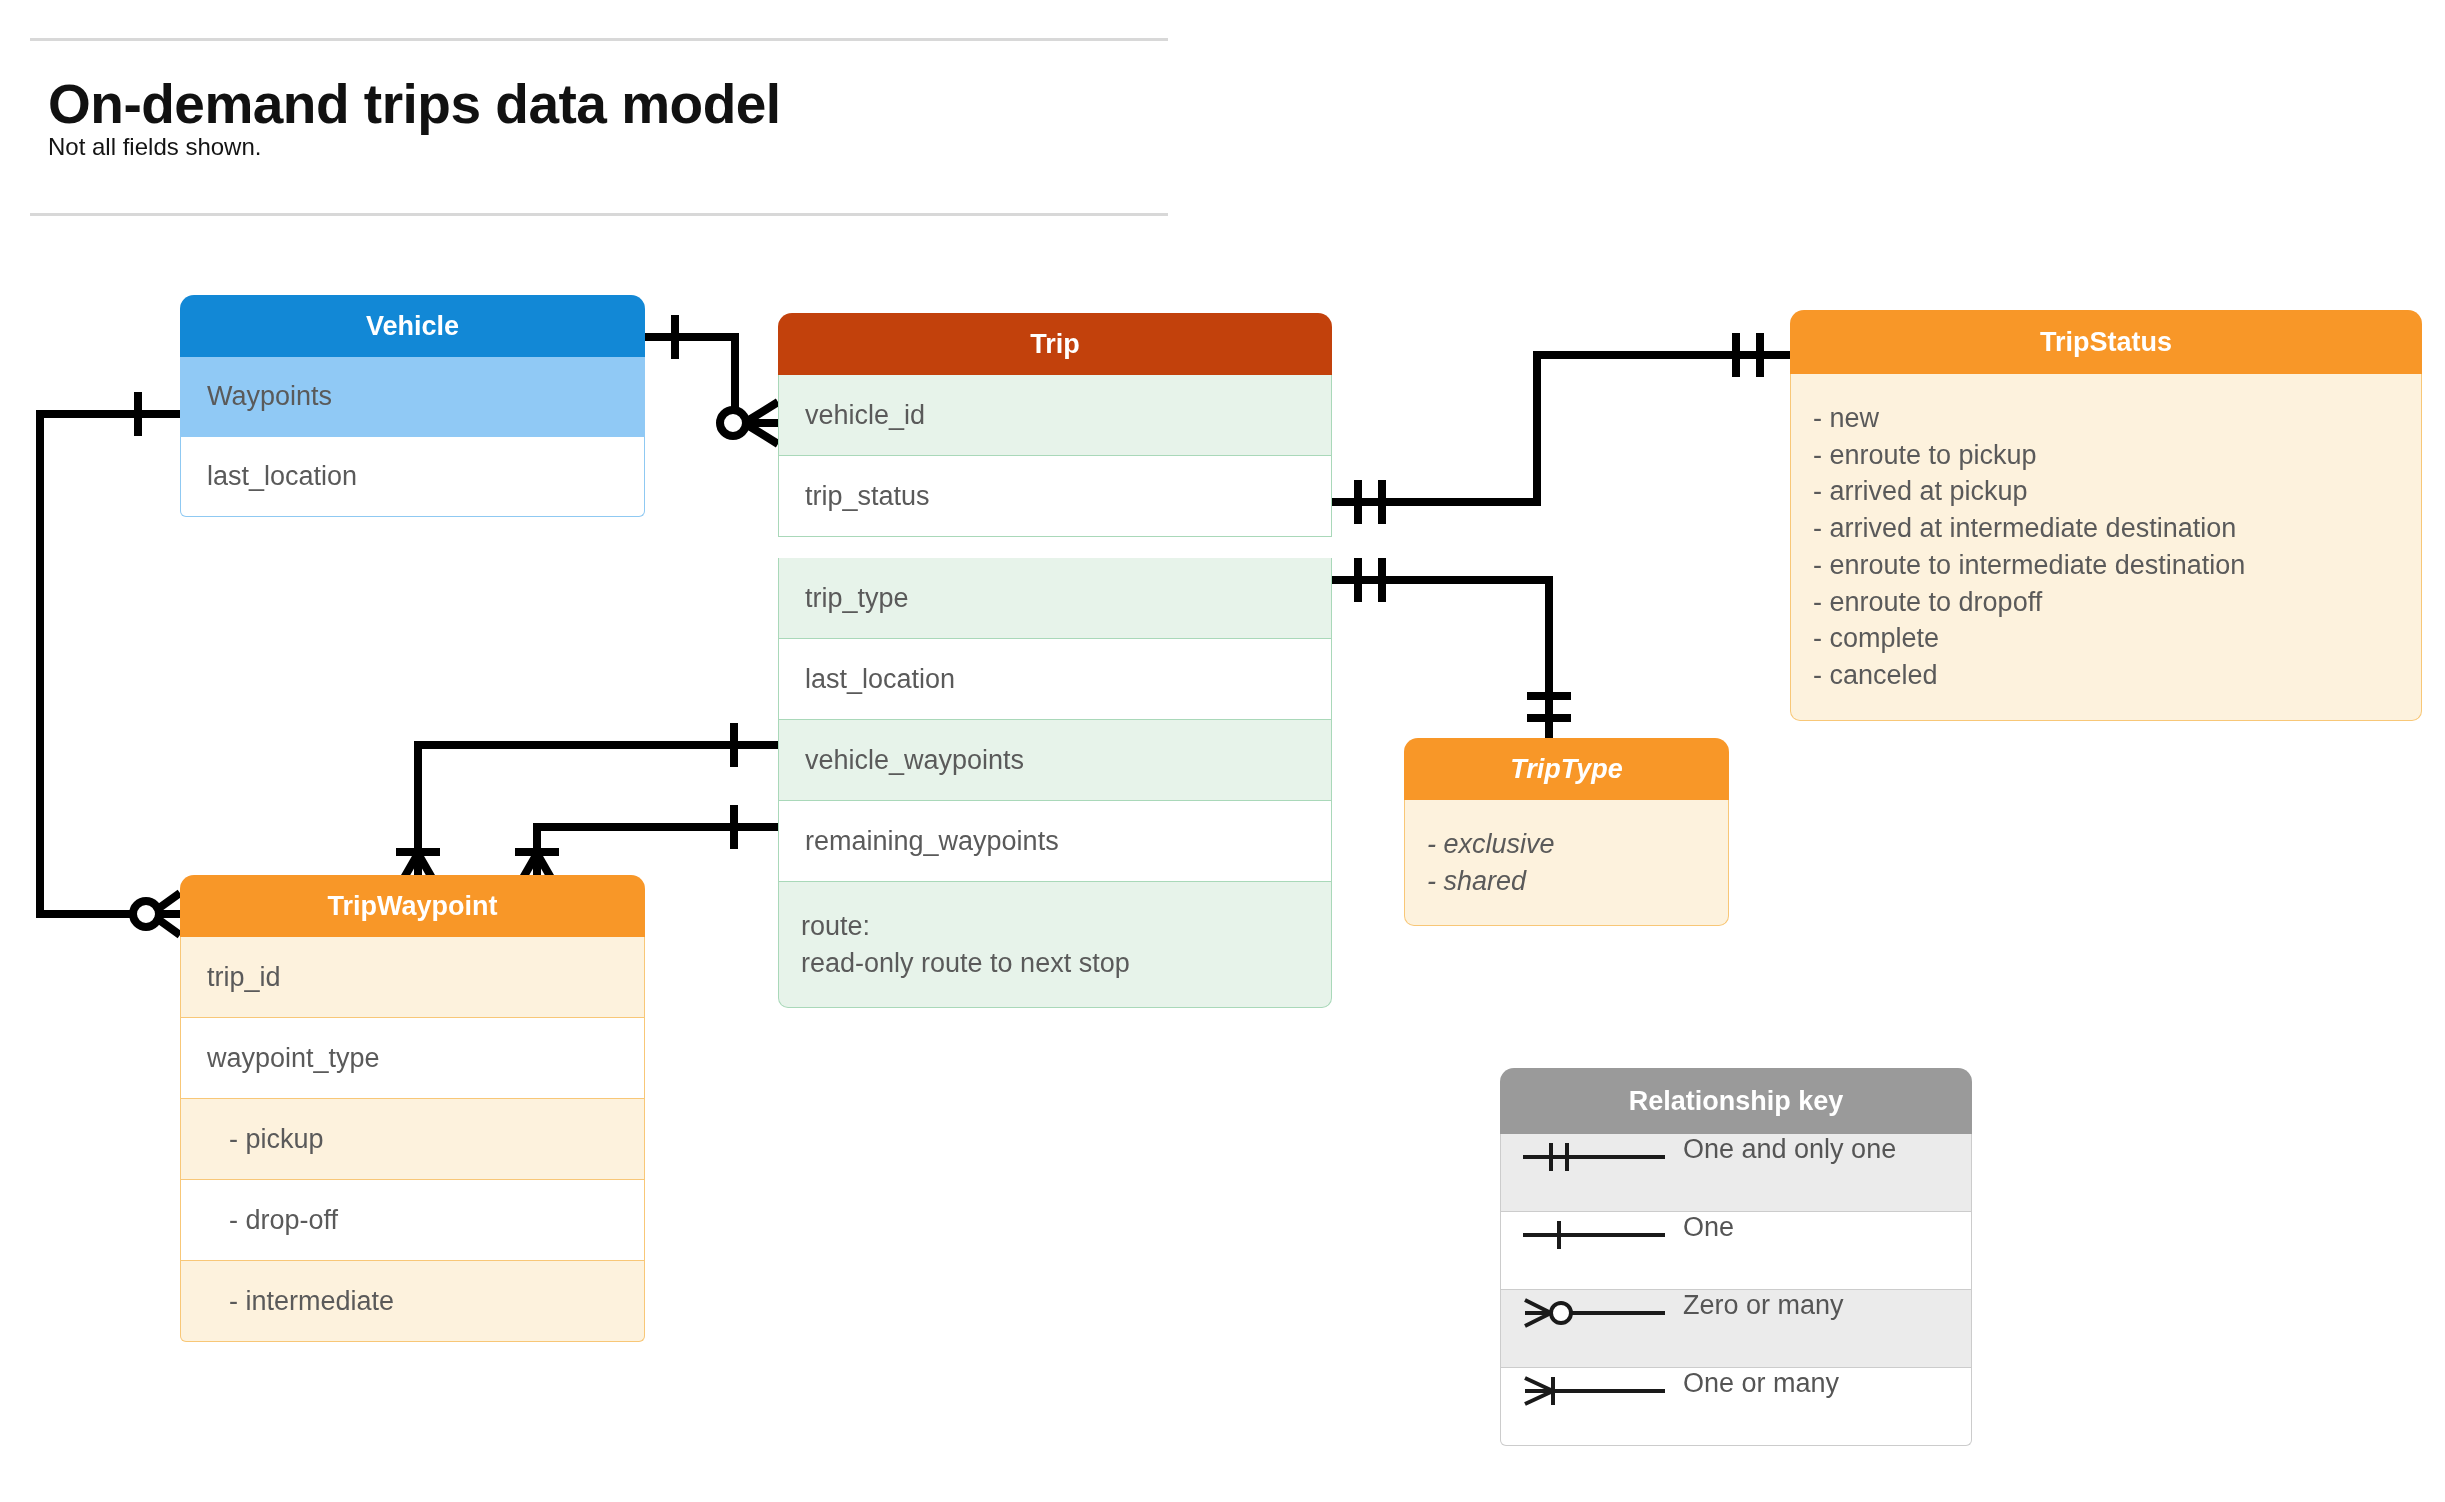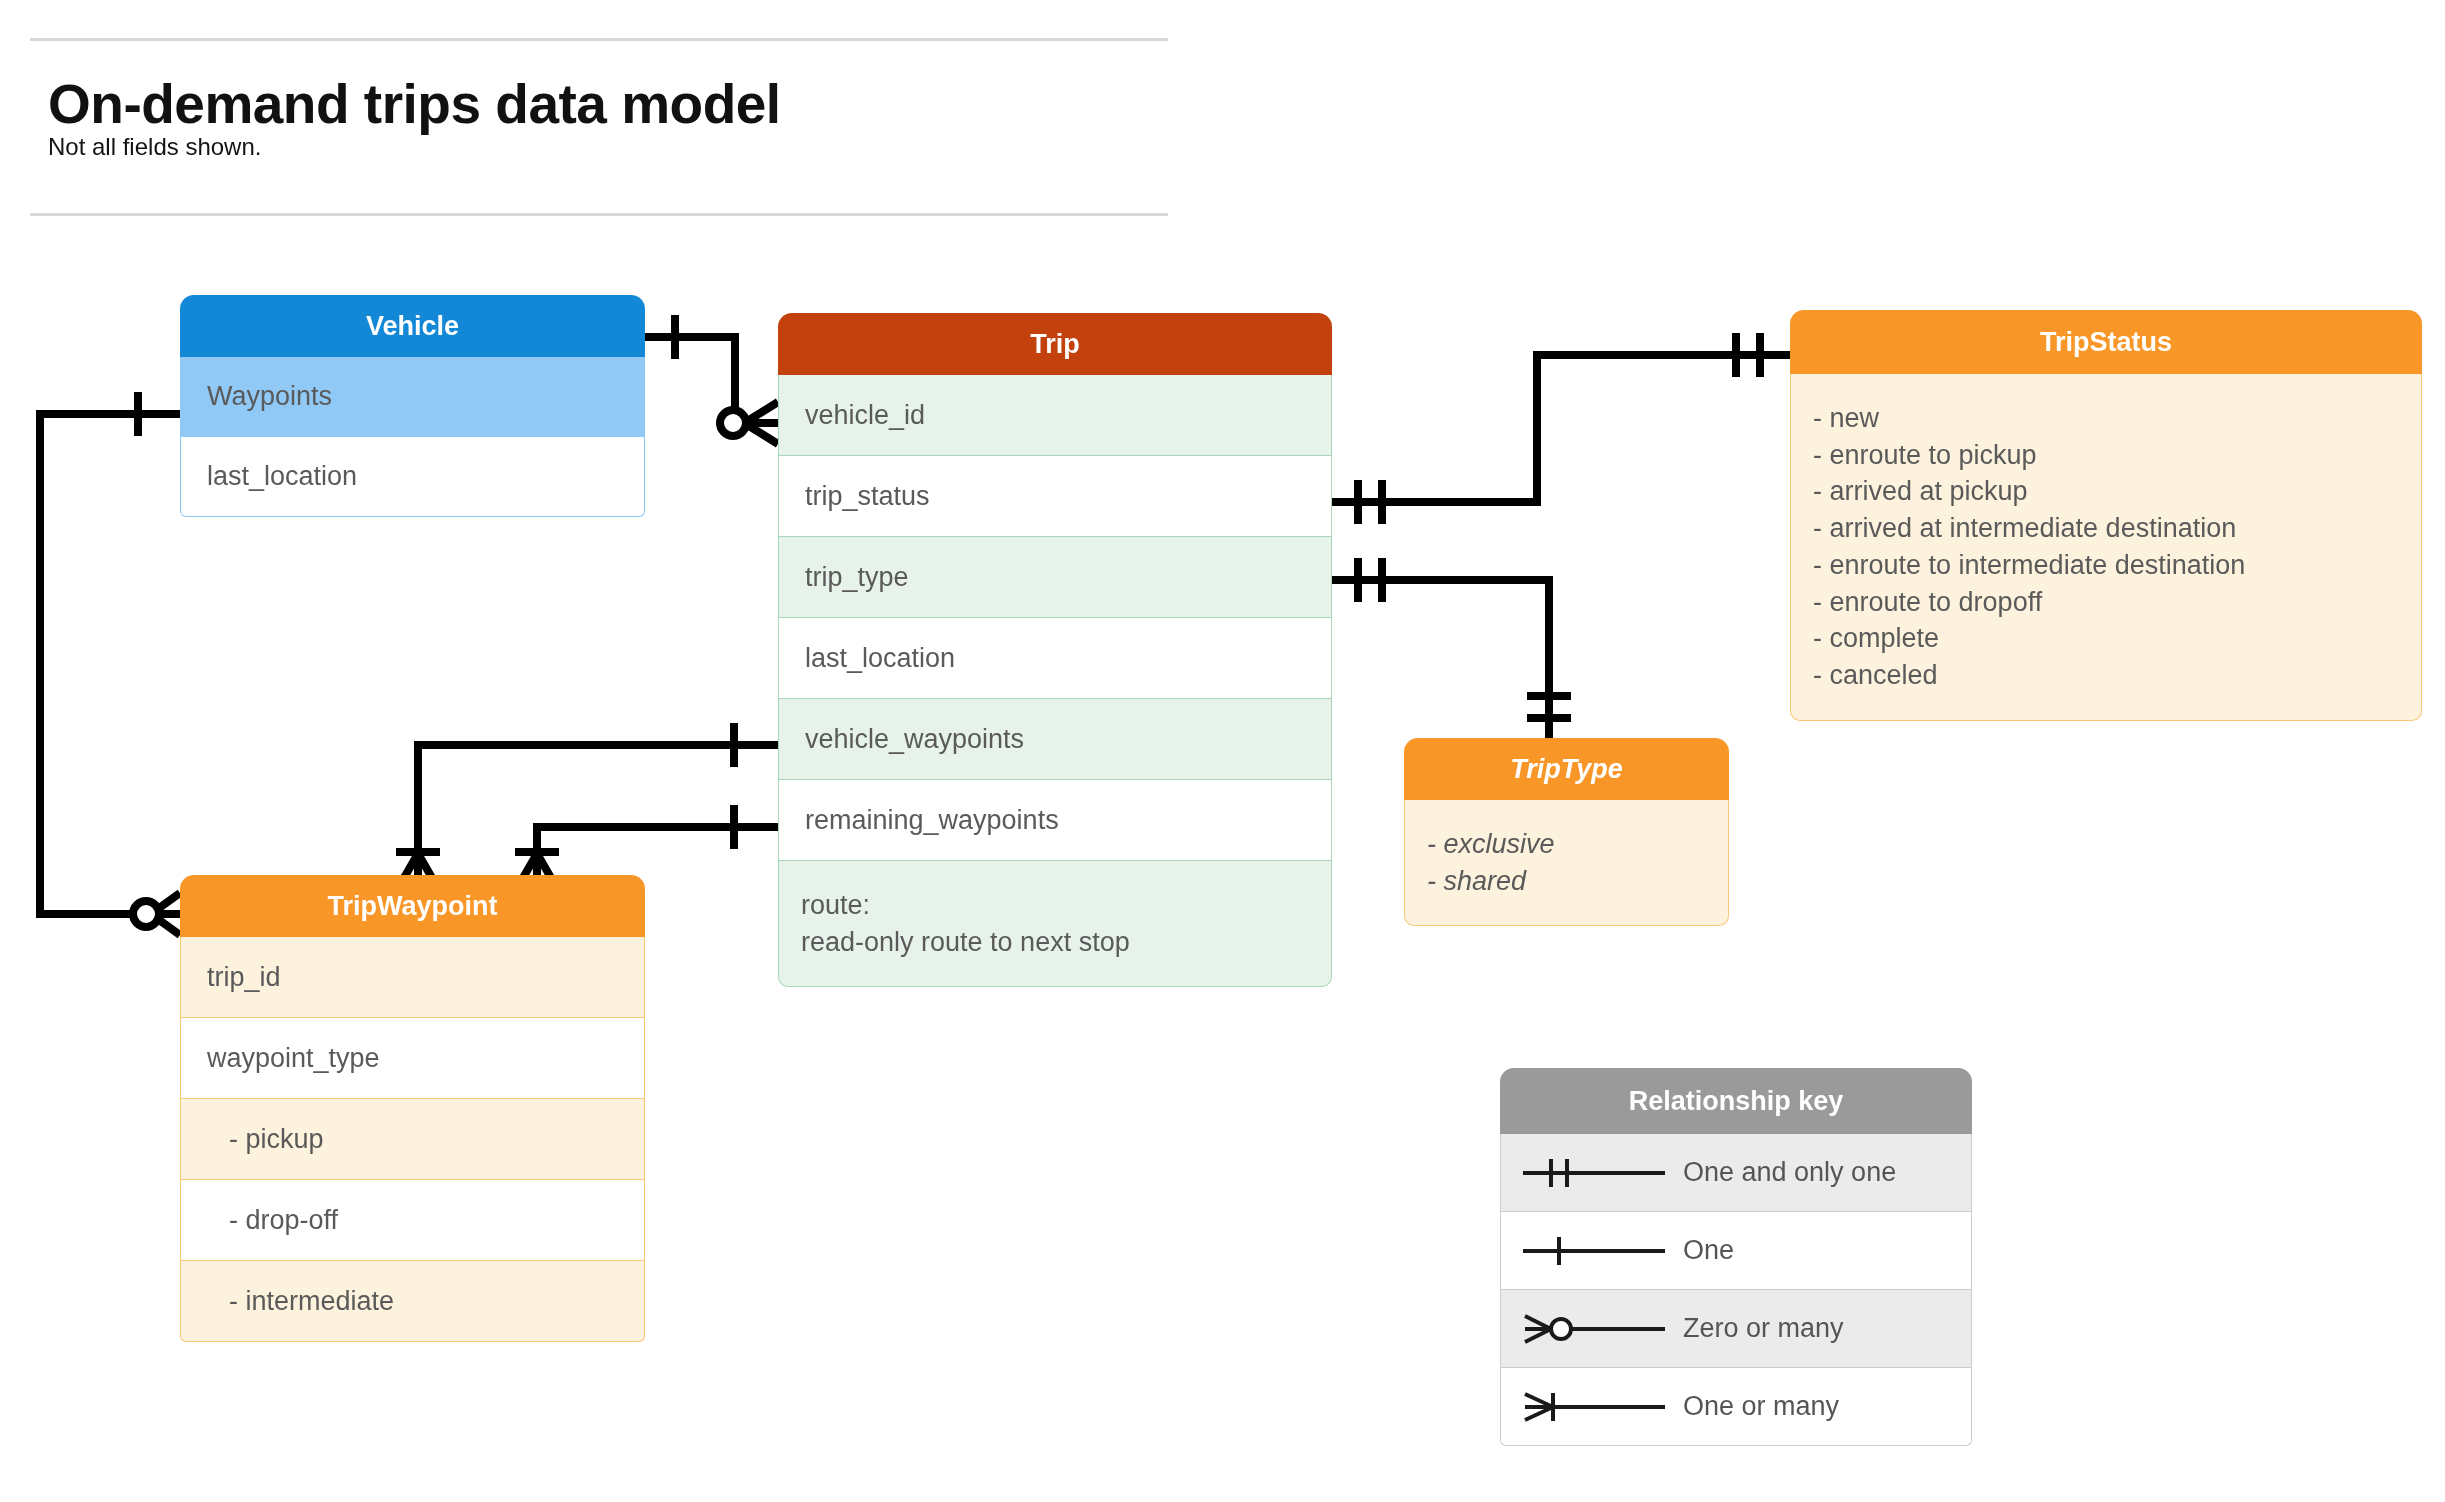--- a/index.html
+++ b/index.html
@@ -73,21 +73,21 @@
 
   
   .grey .ehead{background:#9a9a9a;}
   .grey .erow{border:1px solid #cccccc;border-top:none;}
   .grey .erow.alt{background:#ebebeb;}
   .grey .erow.plain{background:#ffffff;}
 
   
   .legend-row{
     box-sizing:border-box;width:100%;
-    display:flex;align-items:center;
+    display:flex;align-items:flex-start;
     padding-left:18px;
   }
   .legend-sym{width:150px;height:46px;flex:none;}
   .legend-label{font-size:27px;color:#555555;padding-left:14px;white-space:nowrap;}
 
   
   #wires{position:absolute;left:0;top:0;width:2445px;height:1502px;pointer-events:none;}
   #wires path,#wires line{stroke:#000000;fill:none;}
   #wires circle{stroke:#000000;fill:#ffffff;}
 </style>
@@ -151,21 +151,21 @@
   <div class="entity blue" style="left:180px;top:295px;width:465px;">
     <div class="ehead" style="height:62px;">Vehicle</div>
     <div class="erow alt" style="height:80px;">Waypoints</div>
     <div class="erow plain last" style="height:80px;">last_location</div>
   </div>
 
   <div class="entity green" style="left:778px;top:295px;width:554px;">
     <div class="ehead" style="height:62px;">Trip</div>
     <div class="erow alt" style="height:81px;">vehicle_id</div>
     <div class="erow plain" style="height:81px;">trip_status</div>
-    <div class="erow alt" style="height:81px;">trip_type</div>
+    <div class="erow alt" style="height:81px;margin-top:21px;">trip_type</div>
     <div class="erow plain" style="height:81px;">last_location</div>
     <div class="erow alt" style="height:81px;">vehicle_waypoints</div>
     <div class="erow plain" style="height:81px;">remaining_waypoints</div>
     <div class="elist" style="min-height:120px;">
       <div>route:</div>
       <div>read-only route to next stop</div>
     </div>
   </div>
 
   <div class="entity orange" style="left:1790px;top:310px;width:632px;">

